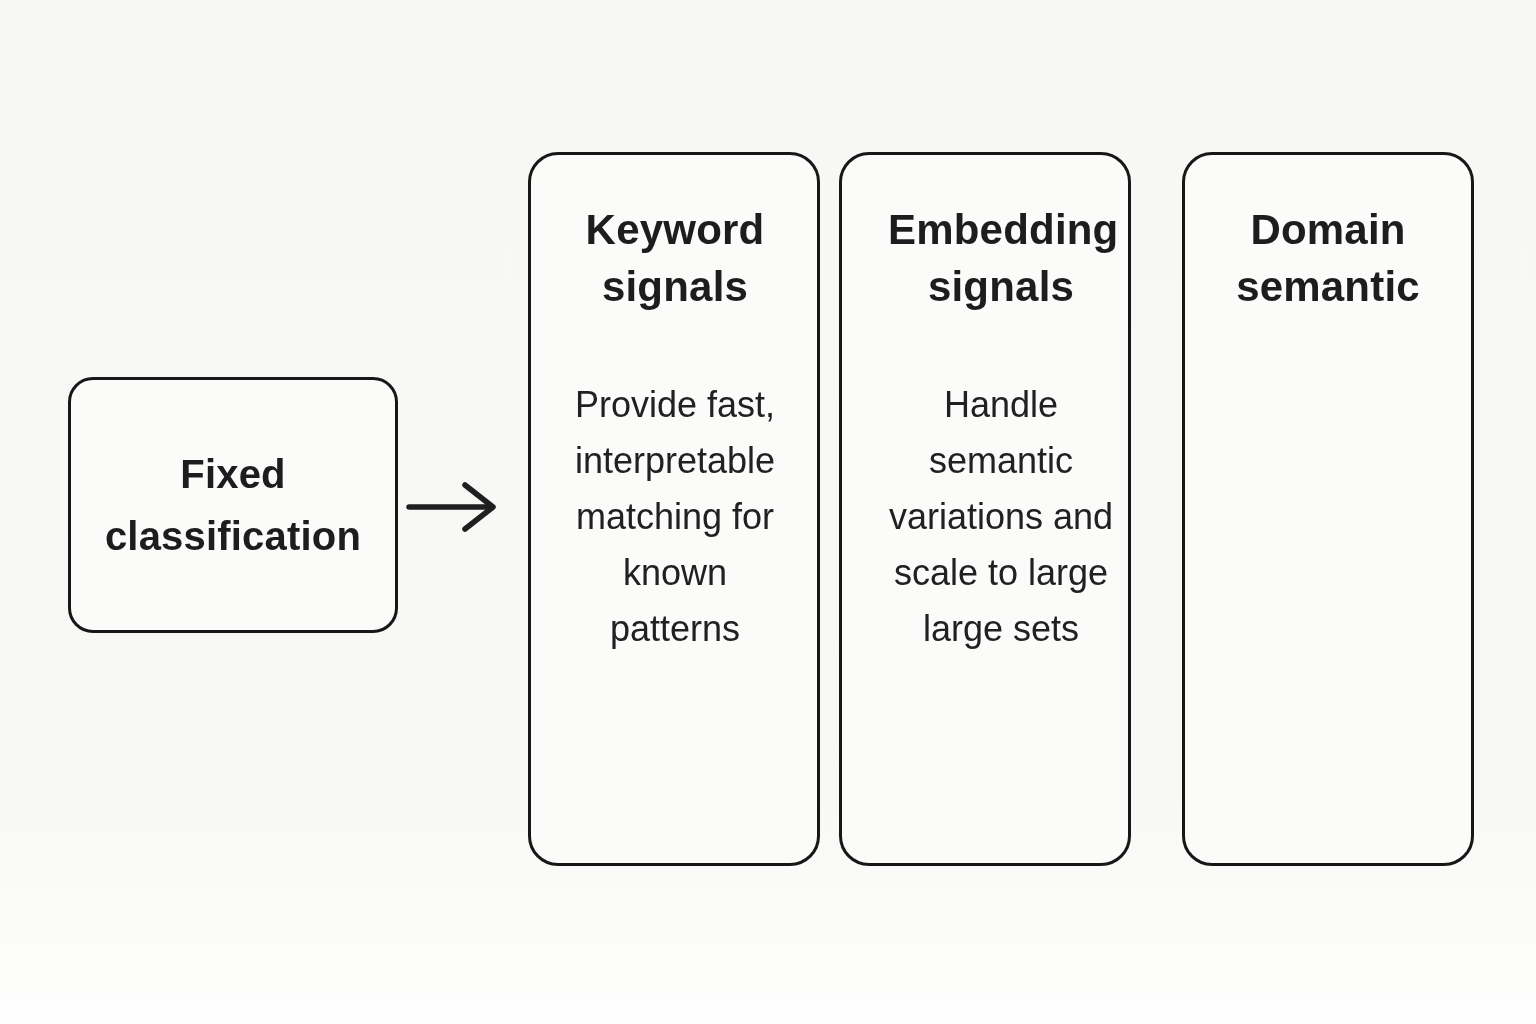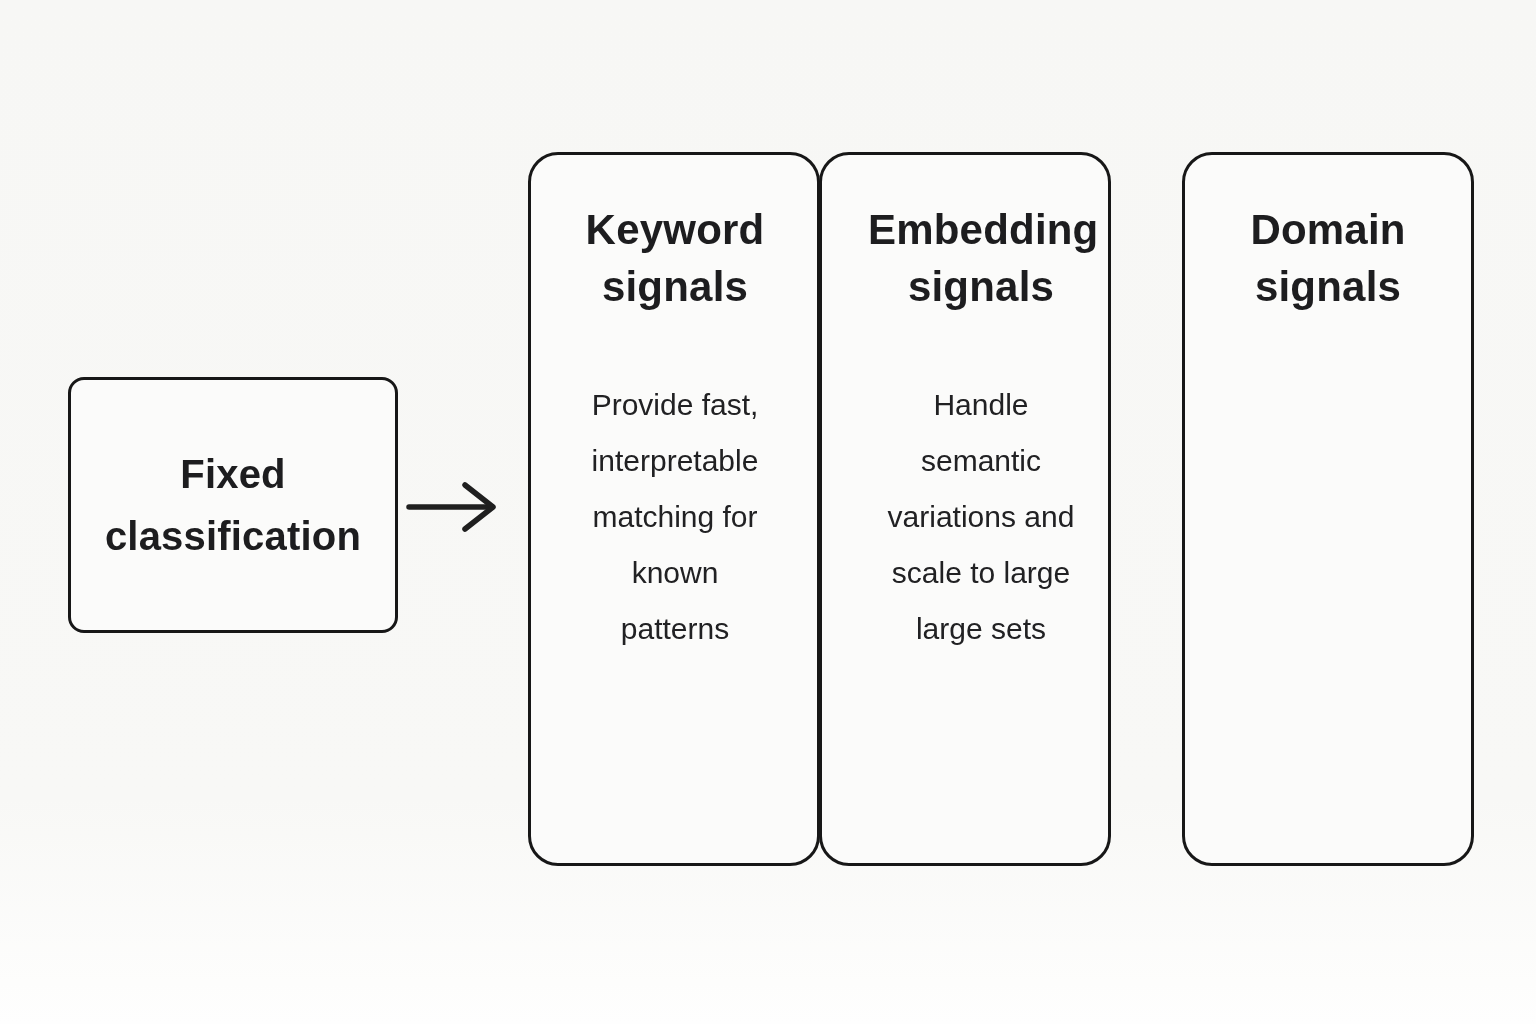--- a/index.html
+++ b/index.html
@@ -19,21 +19,21 @@
     position: absolute;
     box-sizing: border-box;
     border: 3.5px solid #171717;
     background: #fbfbfa;
   }
   .source-box {
     left: 68px;
     top: 377px;
     width: 330px;
     height: 256px;
-    border-radius: 16px;
+    border-radius: 25px;
     display: flex;
     align-items: center;
     justify-content: center;
     text-align: center;
   }
   .source-title {
     font-size: 40px;
     font-weight: bold;
     line-height: 62px;
     white-space: pre-line;
@@ -48,32 +48,32 @@
   }
   .column {
     top: 152px;
     width: 292px;
     height: 714px;
     border-radius: 30px;
     padding: 46px 14px 0 14px;
     text-align: center;
   }
   .col-0 { left: 528px; padding-left: 16px; }
-  .col-1 { left: 819px; padding-left: 46px; }
+  .col-1 { left: 839px; padding-left: 46px; }
   .col-2 { left: 1182px; }
   .col-title {
     font-size: 42px;
     font-weight: bold;
     line-height: 57px;
     white-space: pre-line;
     letter-spacing: 0.2px;
   }
   .col-body {
     margin-top: 62px;
-    font-size: 30px;
+    font-size: 36px;
     font-weight: 400;
     line-height: 56px;
     white-space: pre-line;
     color: #212123;
   }
 </style>
 </head>
 <body>
 
 <div class="box source-box">
@@ -103,14 +103,14 @@
 signals</div>
   <div class="col-body">Handle
 semantic
 variations and
 scale to large
 large sets</div>
 </div>
 
 <div class="box column col-2">
   <div class="col-title">Domain
-signals</div>
+semantic</div>
 </div>
 
 </body></html>

